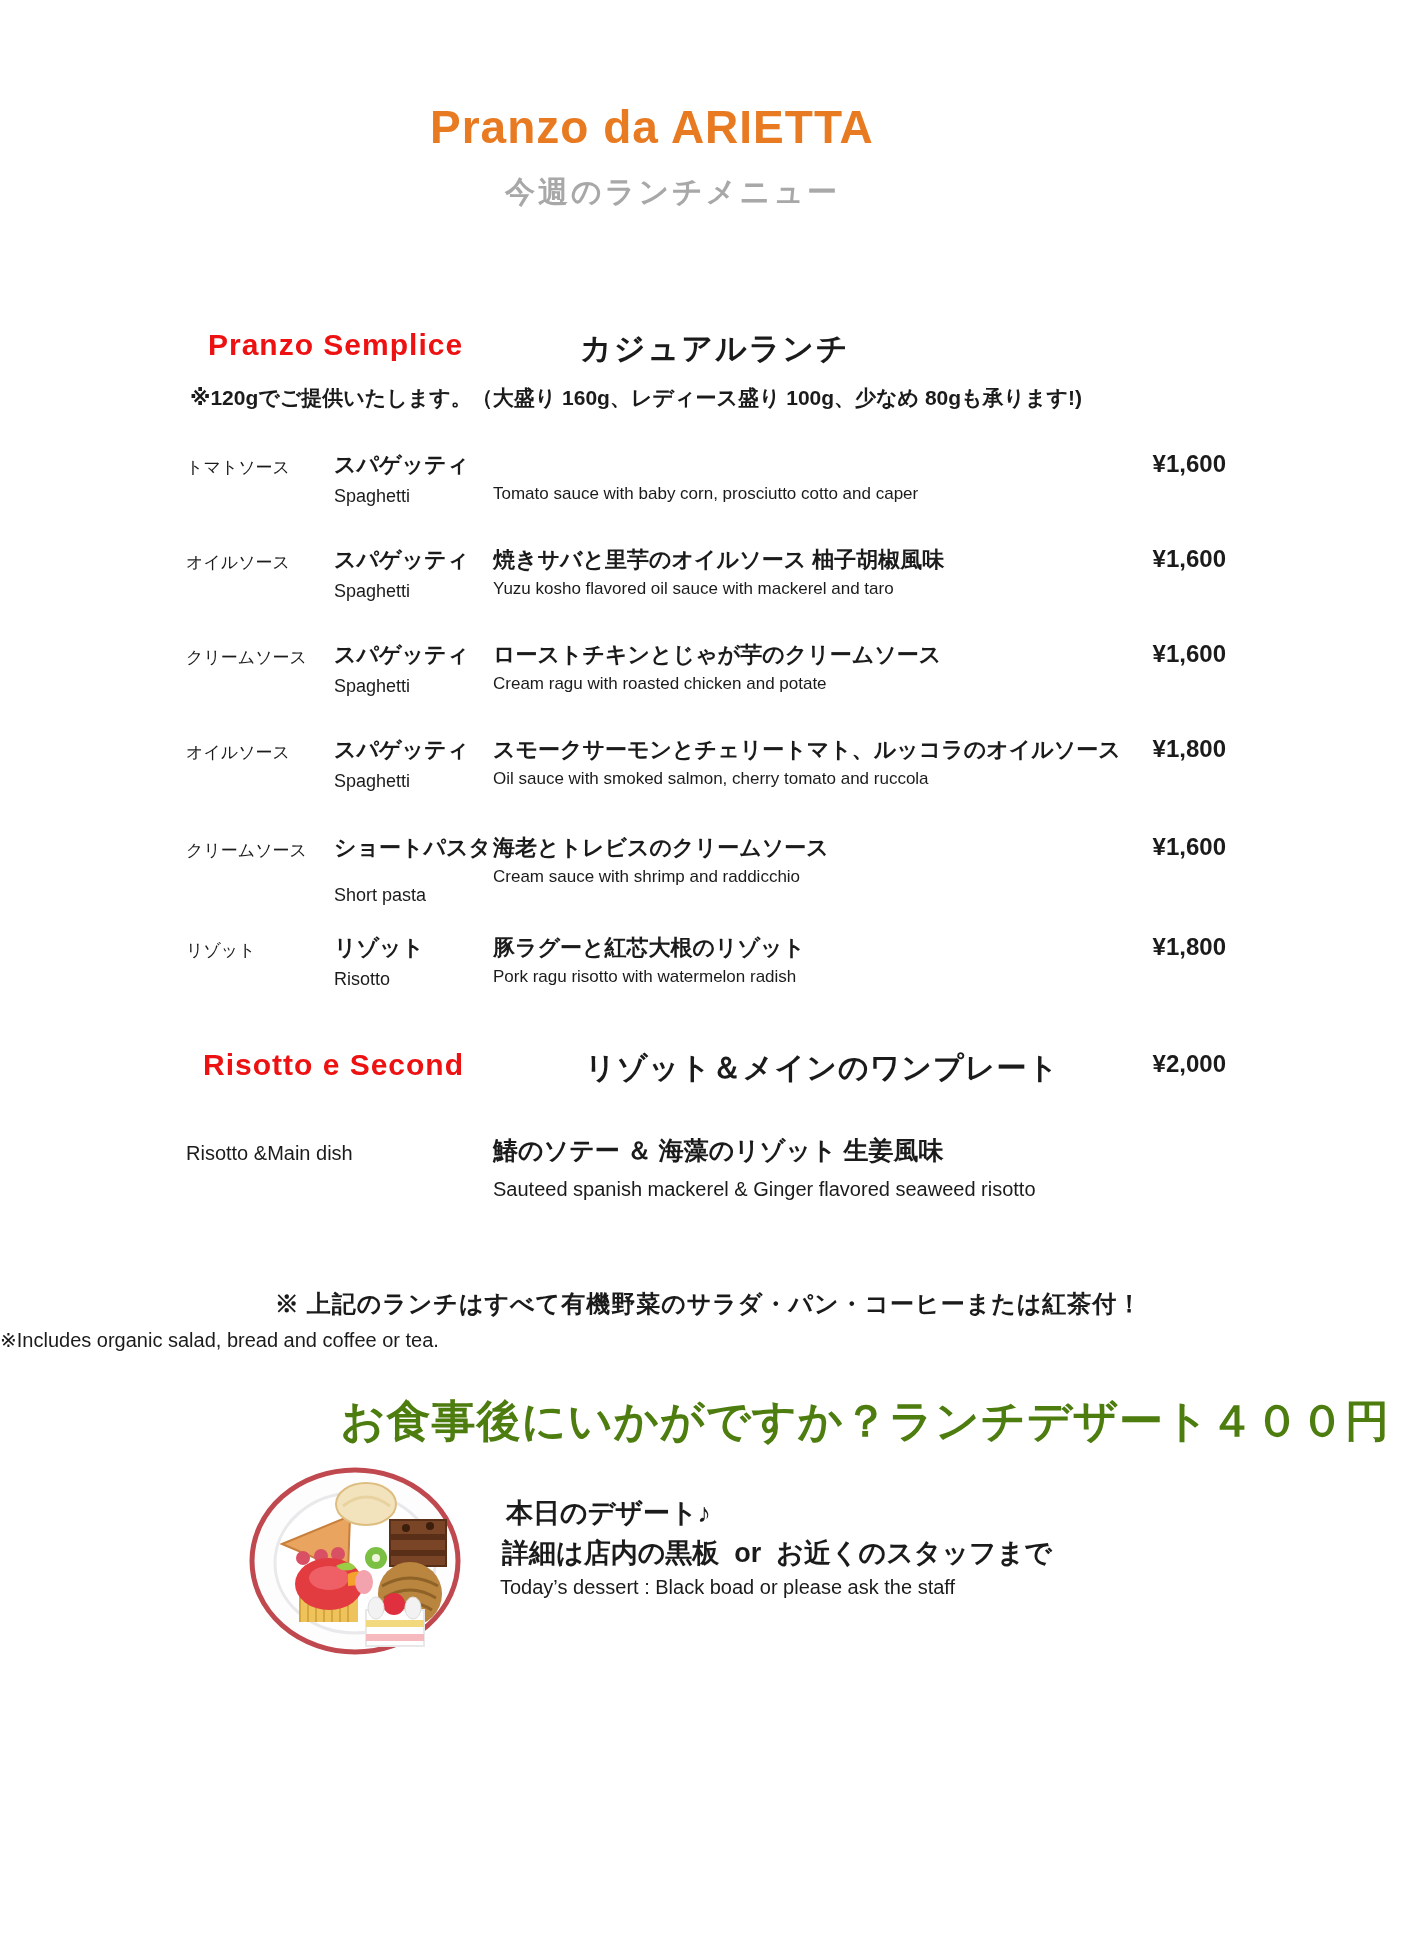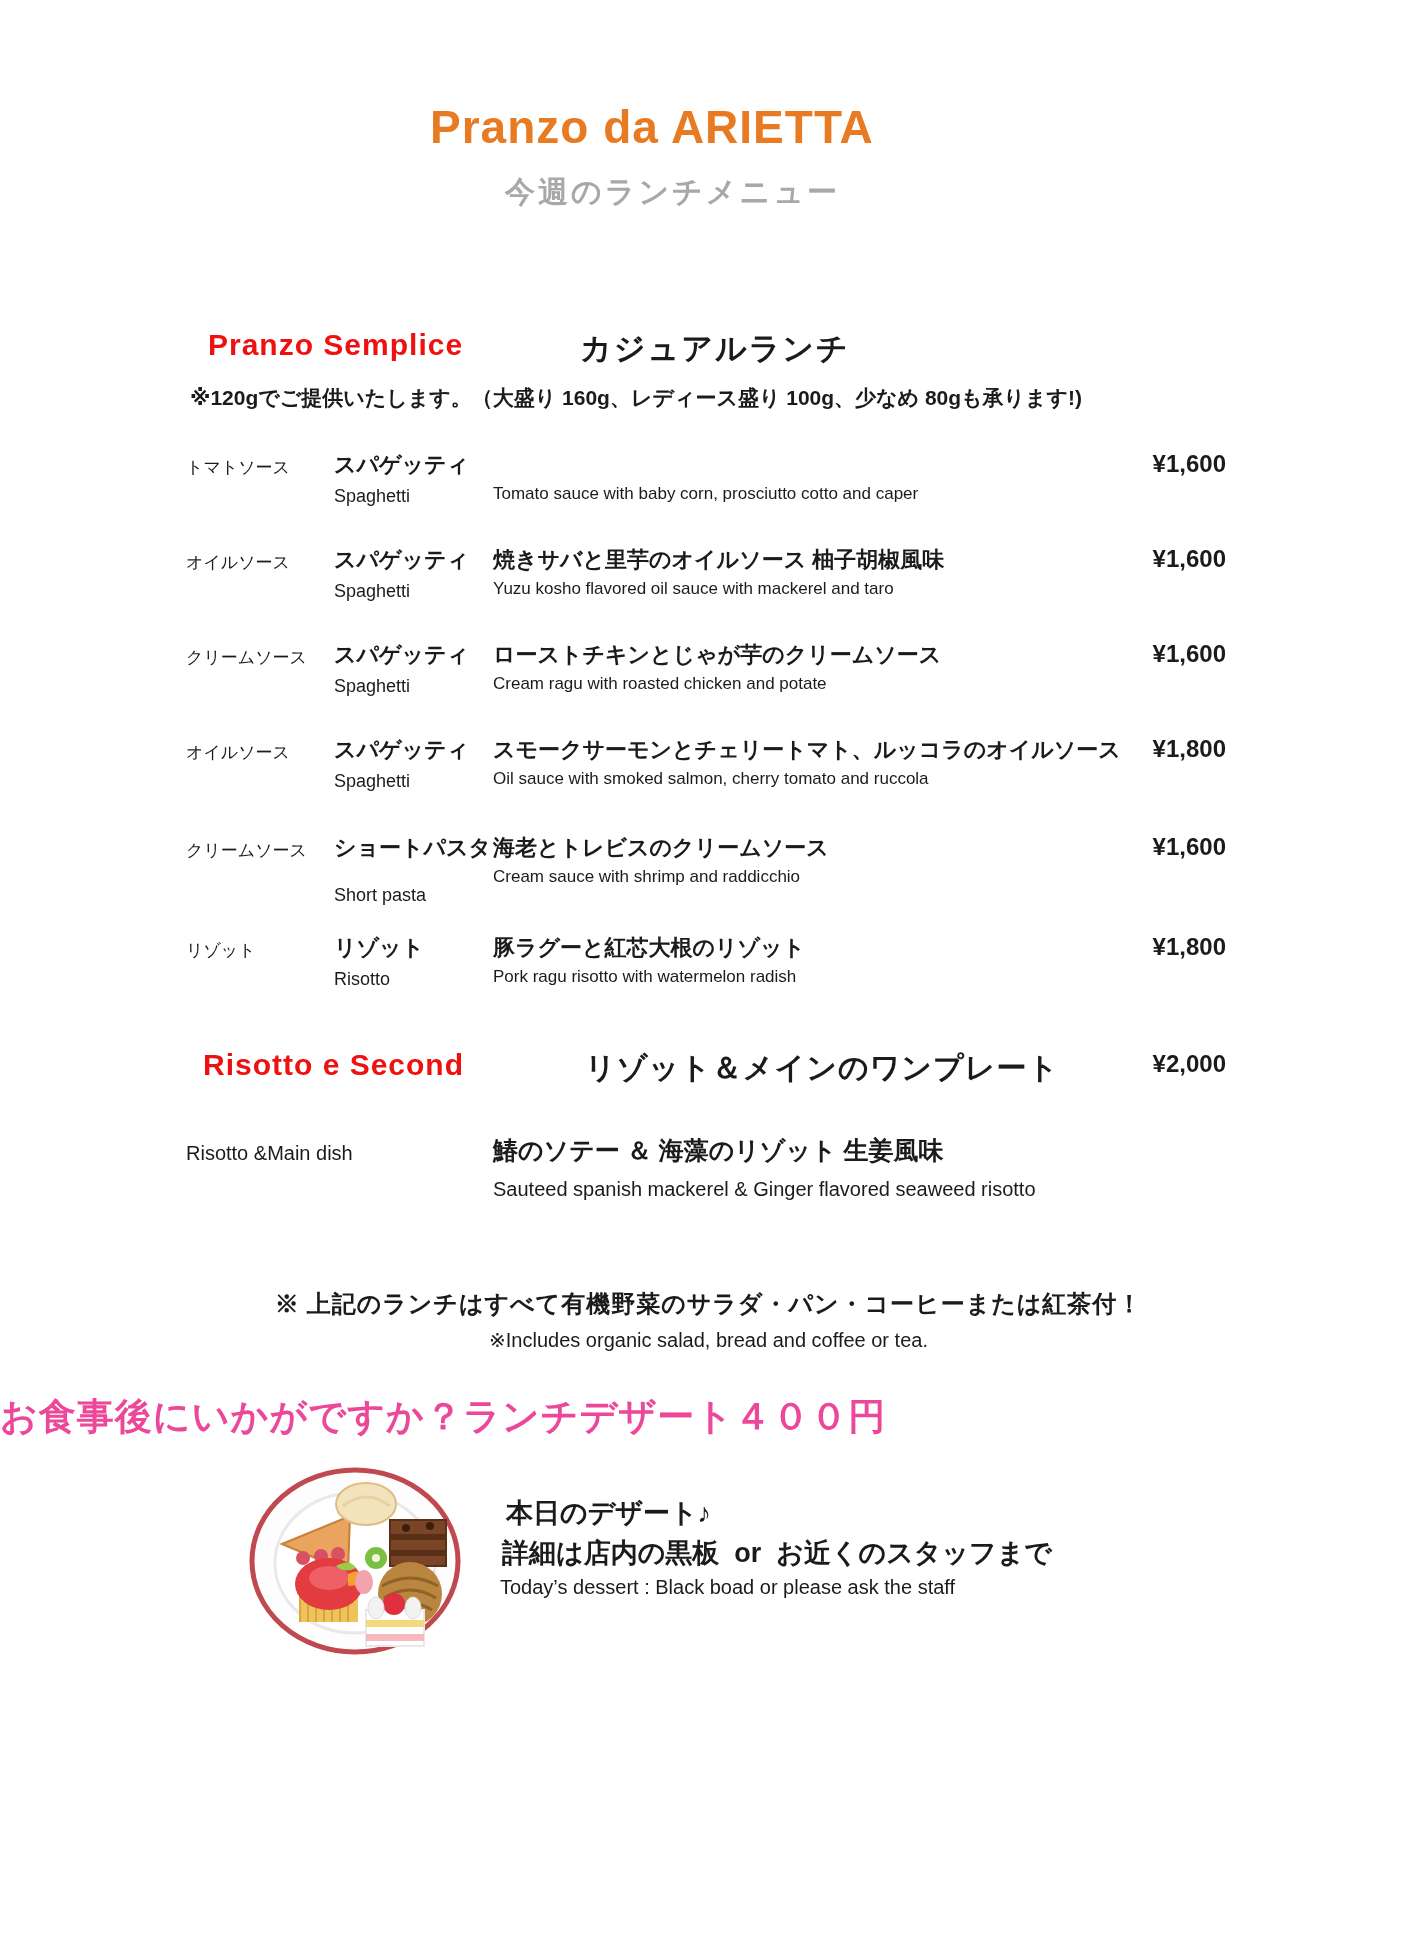--- a/index.html
+++ b/index.html
@@ -34,22 +34,22 @@
   .menu-row.low-type .type-en{top:52px;}
 
   .sec2-it{left:203px;top:1048px;font-size:30px;font-weight:700;color:#ee1111;letter-spacing:1px;white-space:nowrap;}
   .sec2-ja{left:585px;top:1048px;font-size:30px;font-weight:700;letter-spacing:1px;white-space:nowrap;}
   .sec2-price{left:186px;width:1040px;top:1050px;text-align:right;font-size:24px;font-weight:700;}
   .sec2-cat{left:186px;top:1142px;font-size:20px;white-space:nowrap;}
   .sec2-name-ja{left:493px;top:1134px;font-size:25px;font-weight:600;white-space:nowrap;}
   .sec2-name-en{left:493px;top:1178px;font-size:20px;white-space:nowrap;}
 
   .note-ja{left:0;top:1288px;width:1417px;text-align:center;font-size:24px;font-weight:700;letter-spacing:1px;font-family:Liberation Serif, serif;}
-  .note-en{left:0;top:1328px;width:1417px;text-align:center;font-size:20px;}
-  .dessert-banner{left:0;top:1392px;width:1390px;text-align:left;font-size:37px;font-weight:700;color:#ec4899;letter-spacing:1px;}
+  .note-en{left:0;top:1328px;width:1417px;text-align:left;font-size:20px;}
+  .dessert-banner{left:0;top:1392px;width:1390px;text-align:right;font-size:44px;font-weight:700;color:#4d7c0f;letter-spacing:1px;}
 
   .plate{left:248px;top:1466px;width:215px;height:190px;}
   .dessert-title{left:506px;top:1495px;font-size:27px;font-weight:600;white-space:nowrap;}
   .dessert-detail{left:502px;top:1535px;font-size:27px;font-weight:600;white-space:pre;}
   .dessert-detail-en{left:500px;top:1576px;font-size:20px;white-space:nowrap;}
 </style>
 </head>
 <body>
 
 <div class="page">

